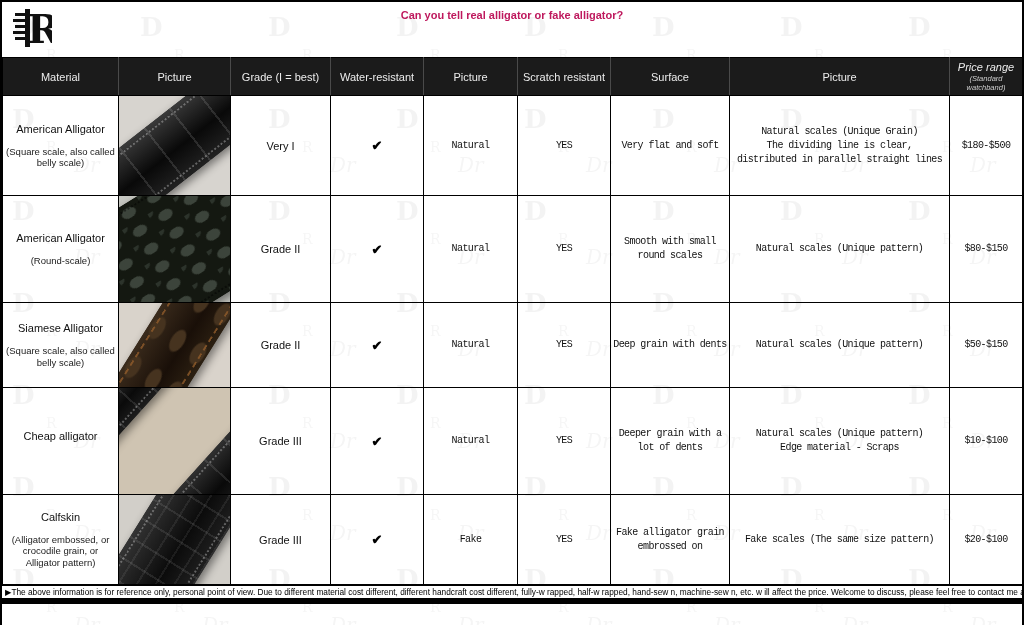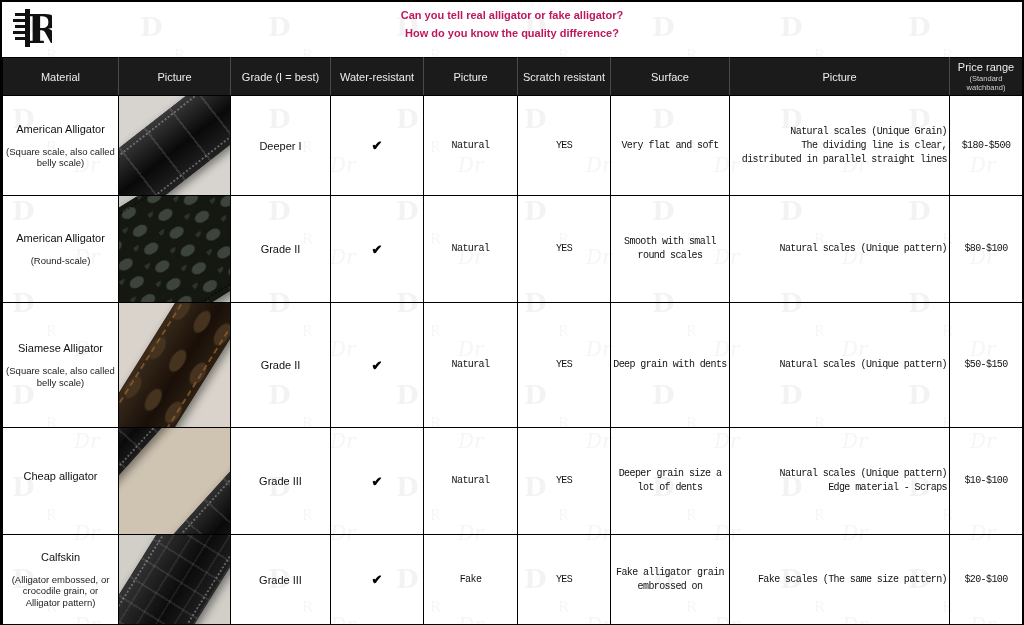--- a/index.html
+++ b/index.html
@@ -15,28 +15,28 @@
   .logo { position:absolute; left:8px; top:4px; width:42px; height:46px; }
   .title-line { font-size:11px; font-weight:bold; color:#be185d; line-height:18px; }
   .byline { font-size:13px; font-weight:bold; color:#111; line-height:16px; }
 
   
   table { width:1020px; border-collapse:collapse; table-layout:fixed; }
   th, td { border:1px solid #000; text-align:center; vertical-align:middle; overflow:hidden; }
   thead th { background:#1b1b1b; color:#ececec; font-size:11px; font-weight:normal;
              height:38px; border:1px solid #4a4a4a; border-top:1px solid #000; border-bottom:1px solid #000; }
   thead th:first-child { border-left:1px solid #000; }
-  thead th:last-child { border-right:1px solid #000; }
+  thead th:last-child { border-right:1px solid #000;font-style:italic; }
   .price-sub { display:block; font-size:7.5px; color:#cfcfcf; margin-top:1px; }
 
   .mat-name { font-size:11px; color:#111; line-height:13px; }
   .mat-sub  { font-size:9.5px; color:#222; line-height:11.5px; margin-top:10px; }
   .mono { font-family:"Liberation Mono","DejaVu Sans Mono",monospace; font-size:10px;
           letter-spacing:-0.6px; color:#111; line-height:14px; }
-  .pattern-cell { white-space:pre-line;text-align:right; }
+  .pattern-cell { white-space:pre-line; }
   .check { font-size:13px; color:#000; font-weight:bold; }
   .grade { font-size:11px; color:#111; }
   td { background:transparent; padding:2px; }
 
   
   .pic { position:relative; overflow:hidden; padding:0; }
   .photo { position:absolute; inset:0; }
   .strap { position:absolute; left:50%; top:50%; border-radius:13px;
            box-shadow:3px 4px 8px rgba(0,0,0,.45); }
   .strap::after { content:""; position:absolute; inset:5px; border-radius:9px;
@@ -106,21 +106,20 @@
           <rect x="5" y="7" width="11" height="3"></rect>
           <rect x="3" y="13" width="13" height="3"></rect>
           <rect x="5" y="19" width="11" height="3"></rect>
           <rect x="3" y="25" width="13" height="3"></rect>
           <rect x="5" y="31" width="11" height="3"></rect>
           <rect x="15" y="3" width="5" height="38"></rect>
         </g>
         <text x="17" y="37" font-family="DejaVu Serif, serif" font-size="40" font-weight="bold" fill="#101010">R</text>
       </svg>
       <div class="title-line">Can you tell real alligator or fake alligator?</div>
-      <div class="title-line">How do you know the quality difference?</div>
     </div>
 
     <table>
       <colgroup>
         <col style="width:116px">
           <col style="width:112px">
           <col style="width:100px">
         <col style="width:93px">
           <col style="width:94px">
           <col style="width:93px">
@@ -149,21 +148,21 @@
         <tr style="height:100px">
           <td>
             <div class="mat-name">American Alligator</div>
             <div class="mat-sub">(Square scale, also called belly scale)</div>
           </td>
           <td class="pic">
             <div class="photo ph1">
                 <div class="strap"></div>
               </div>
           </td>
-          <td class="grade">Deeper I</td>
+          <td class="grade">Very I</td>
           <td class="check">✔</td>
           <td class="mono">Natural</td>
           <td class="mono">YES</td>
           <td class="mono">Very flat and soft</td>
           <td class="mono pattern-cell">Natural scales (Unique Grain)
 The dividing line is clear,
 distributed in parallel straight lines</td>
           <td class="mono">$180-$500</td>
         </tr>
 
@@ -176,24 +175,24 @@
             <div class="photo ph2">
                 <div class="strap"></div>
               </div>
           </td>
           <td class="grade">Grade II</td>
           <td class="check">✔</td>
           <td class="mono">Natural</td>
           <td class="mono">YES</td>
           <td class="mono">Smooth with small round scales</td>
           <td class="mono pattern-cell">Natural scales (Unique pattern)</td>
-          <td class="mono">$80-$100</td>
-        </tr>
-
-        <tr style="height:125px">
+          <td class="mono">$80-$150</td>
+        </tr>
+
+        <tr style="height:85px">
           <td>
             <div class="mat-name">Siamese Alligator</div>
             <div class="mat-sub">(Square scale, also called belly scale)</div>
           </td>
           <td class="pic">
             <div class="photo ph3">
                 <div class="strap"></div>
               </div>
           </td>
           <td class="grade">Grade II</td>
@@ -213,21 +212,21 @@
           <td class="pic">
             <div class="photo ph4">
                 <div class="strap s1"></div>
                 <div class="strap s2"></div>
               </div>
           </td>
           <td class="grade">Grade III</td>
           <td class="check">✔</td>
           <td class="mono">Natural</td>
           <td class="mono">YES</td>
-          <td class="mono">Deeper grain size a lot of dents</td>
+          <td class="mono">Deeper grain with a lot of dents</td>
           <td class="mono pattern-cell">Natural scales (Unique pattern)
 Edge material - Scraps</td>
           <td class="mono">$10-$100</td>
         </tr>
 
         <tr style="height:90px">
           <td>
             <div class="mat-name">Calfskin</div>
             <div class="mat-sub">(Alligator embossed, or crocodile grain, or Alligator pattern)</div>
           </td>

